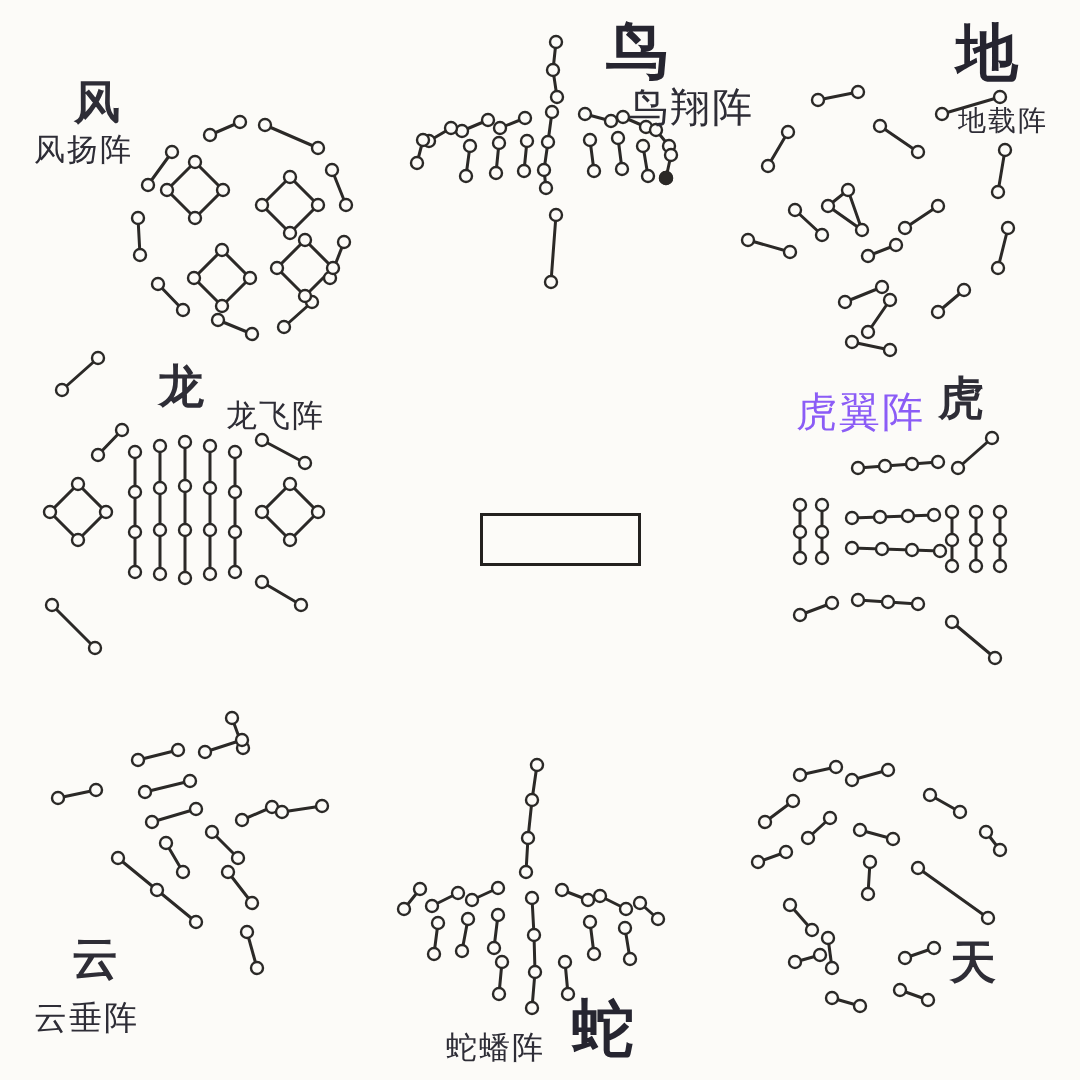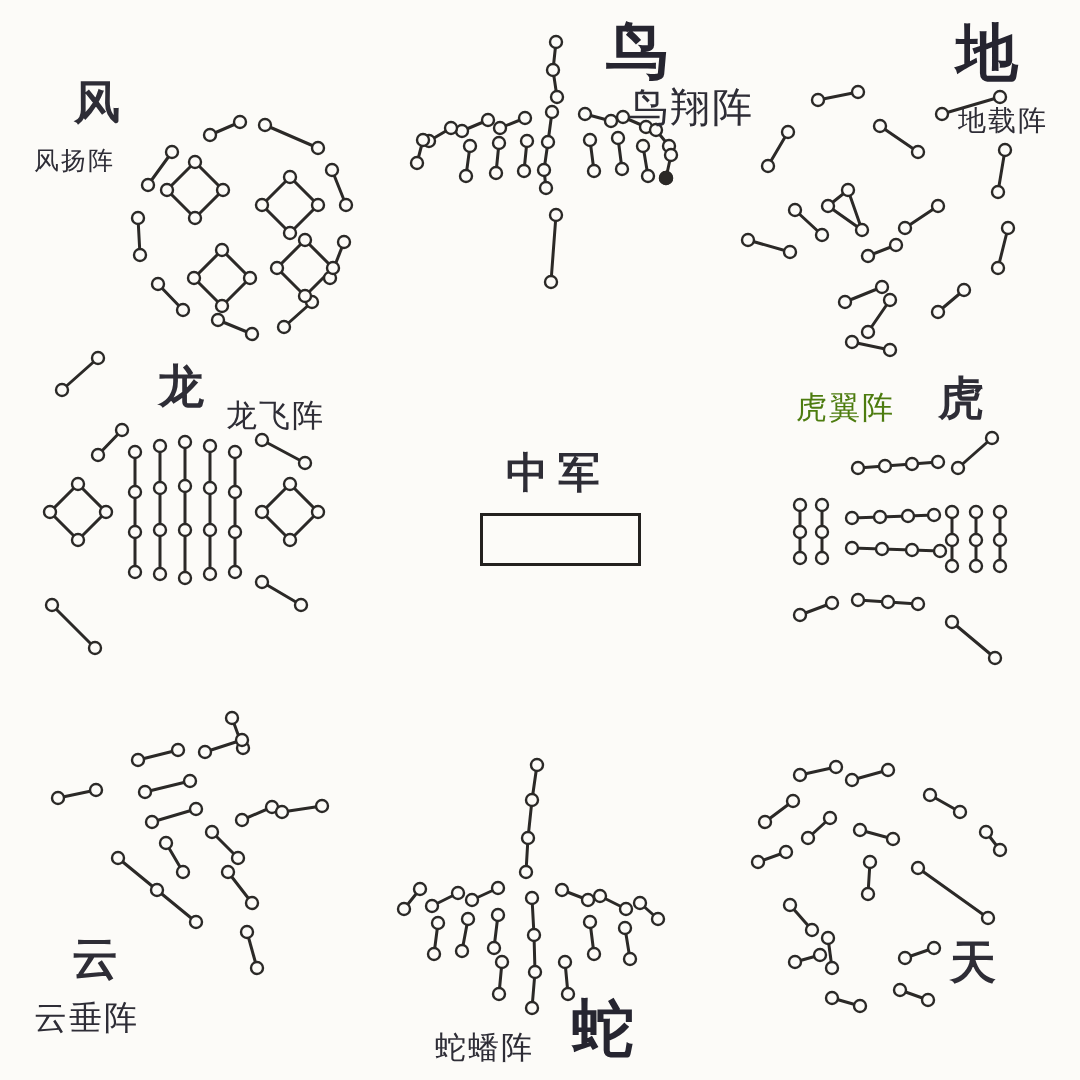--- a/index.html
+++ b/index.html
@@ -5,32 +5,32 @@
   html,body{margin:0;padding:0;background:#e9e7e2;}
   .stage{
     position:relative;width:1080px;height:1080px;margin:0 auto;
     background:#fcfbf8;overflow:hidden;
     font-family:"Liberation Serif","DejaVu Serif",serif;
   }
   #diagram-svg{position:absolute;left:0;top:0;width:1080px;height:1080px;}
   .lbl{position:absolute;color:#2e2d36;line-height:1;letter-spacing:2px;white-space:nowrap;}
   .lbl.big{font-weight:700;color:#262530;}
   #lbl-wind-char   {left:74px;  top:80px;  font-size:46px;font-weight:600;}
-  #lbl-wind-name   {left:34px;  top:148px; font-size:25px;}
+  #lbl-wind-name   {left:34px;  top:134px; font-size:31px;}
   #lbl-bird-char   {left:606px; top:20px;  font-size:62px;}
   #lbl-bird-name   {left:628px; top:88px;  font-size:40px;}
   #lbl-earth-char  {left:956px; top:22px;  font-size:62px;}
   #lbl-earth-name  {left:958px; top:107px;  font-size:28px;}
   #lbl-dragon-char {left:158px; top:364px; font-size:46px;font-weight:600;}
   #lbl-dragon-name {left:226px; top:400px; font-size:31px;}
-  #lbl-tiger-name  {left:796px; top:392px; font-size:31px;color:#4d7c0f;}
+  #lbl-tiger-name  {left:796px; top:392px; font-size:41px;color:#8b5cf6;}
   #lbl-tiger-char  {left:938px; top:376px; font-size:46px;font-weight:600;}
   #lbl-cloud-char  {left:72px;  top:936px; font-size:46px;font-weight:600;}
   #lbl-cloud-name  {left:34px;  top:1002px;font-size:33px;}
-  #lbl-snake-name  {left:435px; top:1032px;font-size:31px;}
+  #lbl-snake-name  {left:446px; top:1032px;font-size:31px;}
   #lbl-snake-char  {left:572px; top:998px; font-size:62px;}
   #lbl-heaven-char {left:950px; top:940px; font-size:46px;font-weight:600;}
   #center-label{left:478px;top:452px;width:160px;text-align:center;font-size:42px;font-weight:600;letter-spacing:10px;}
   #center-box{position:absolute;left:480px;top:513px;width:155px;height:47px;border:3px solid #23211f;background:transparent;}
 </style>
 </head>
 <body>
 
 <div class="stage">
   <svg id="diagram-svg" viewBox="0 0 1080 1080">
@@ -443,21 +443,20 @@
 
   <div class="lbl big" id="lbl-earth-char">地</div>
   <div class="lbl" id="lbl-earth-name">地载阵</div>
 
   <div class="lbl" id="lbl-dragon-char">龙</div>
   <div class="lbl" id="lbl-dragon-name">龙飞阵</div>
 
   <div class="lbl" id="lbl-tiger-name">虎翼阵</div>
   <div class="lbl" id="lbl-tiger-char">虎</div>
 
-  <div class="lbl" id="center-label">中军</div>
   <div id="center-box"></div>
 
   <div class="lbl" id="lbl-cloud-char">云</div>
   <div class="lbl" id="lbl-cloud-name">云垂阵</div>
 
   <div class="lbl" id="lbl-snake-name">蛇蟠阵</div>
   <div class="lbl big" id="lbl-snake-char">蛇</div>
 
   <div class="lbl" id="lbl-heaven-char">天</div>
 </div>

